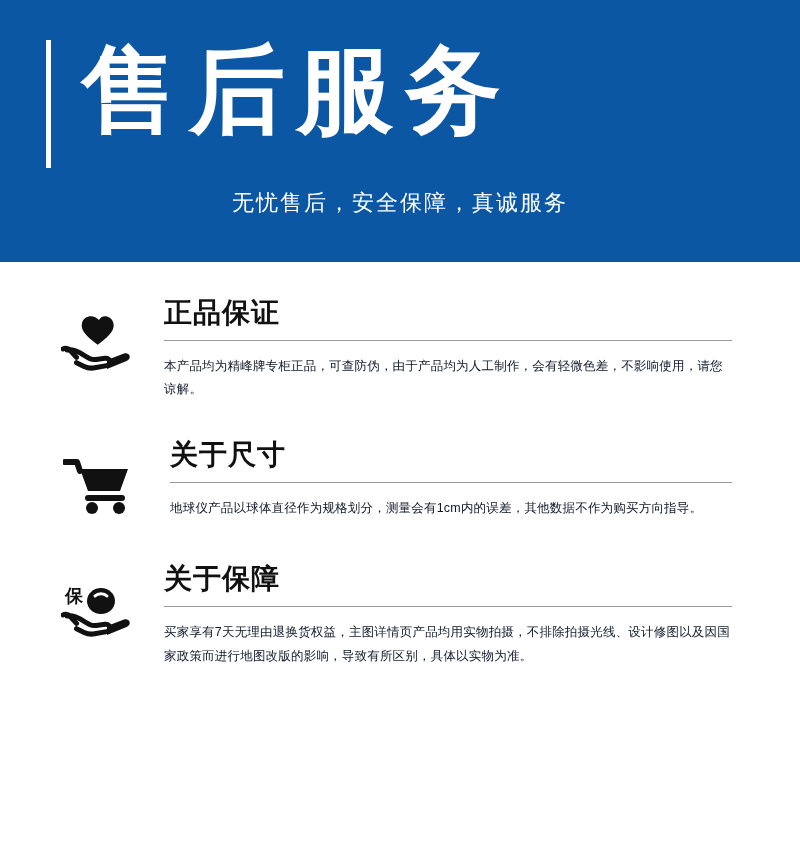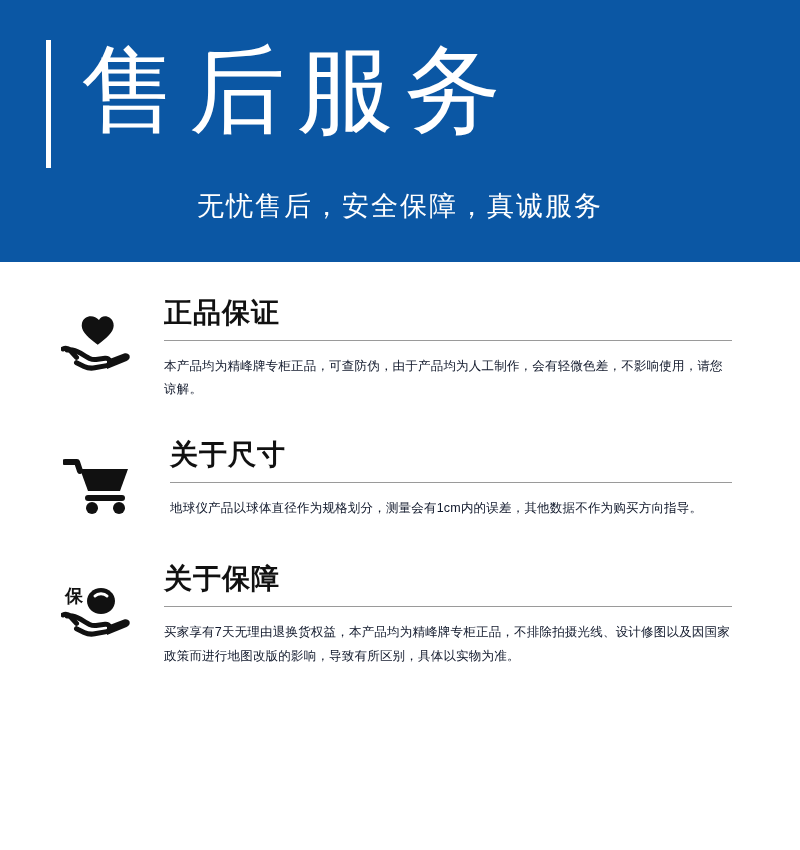--- a/index.html
+++ b/index.html
@@ -37,35 +37,35 @@
   .banner-rule {
     width: 5px;
     height: 128px;
     background: #ffffff;
     margin-right: 30px;
     flex: none;
   }
   .banner-title {
     color: #ffffff;
     font-size: 96px;
-    font-weight: normal;
+    font-weight: bold;
     line-height: 1.05;
     letter-spacing: 12px;
     white-space: nowrap;
     margin: 0;
     font-family: "DejaVu Sans", "Liberation Sans", sans-serif;
   }
   .banner-sub {
     position: absolute;
     left: 0;
     right: 0;
     top: 188px;
     text-align: center;
     color: #ffffff;
-    font-size: 27px;
+    font-size: 22px;
     letter-spacing: 2px;
     font-weight: normal;
   }
 
   
   .items {
     position: relative;
     padding: 18px 0 0 0;
   }
   .item {
@@ -171,18 +171,18 @@
           <path d="M40 8c8 0 14 6 14 13s-6 13-14 13-14-6-14-13S32 8 40 8z" fill="#111"></path>
           <path d="M34 16c3-3 9-3 12 0" fill="none" stroke="#fff" stroke-width="3" stroke-linecap="round"></path>
           <path d="M6 36c4-1 9 .4 13.5 3.2 3 1.9 6 3.8 9 5.2 2.2 1 4.4 1.4 6.6 1.1l9-1.2c2.2-.3 4.4 1 4.8 3 .4 2-1 3.9-3.2 4.3l-12 2.2c-3.6.7-7.3.2-10.6-1.4l-7.6-3.7" fill="none" stroke="#111" stroke-width="5" stroke-linecap="round" stroke-linejoin="round"></path>
           <path d="M2 35c3-1.5 5.5-.4 7.5 1.8l6 6.6" fill="none" stroke="#111" stroke-width="5" stroke-linecap="round"></path>
           <path d="M46 46l17-6.5c2.4-.9 4.9.2 5.6 2.3.7 2.1-.7 4.3-3 5.3L46 55" fill="#111"></path>
         </svg>
       </div>
       <div class="item-body">
         <h2 class="item-title">关于保障</h2>
         <div class="item-rule"></div>
-        <p class="item-desc">买家享有7天无理由退换货权益，本产品均为精峰牌专柜正品，不排除拍摄光线、设计修图以及因国家政策而进行地图改版的影响，导致有所区别，具体以实物为准。</p>
+        <p class="item-desc">买家享有7天无理由退换货权益，主图详情页产品均用实物拍摄，不排除拍摄光线、设计修图以及因国家政策而进行地图改版的影响，导致有所区别，具体以实物为准。</p>
       </div>
     </div>
 
   </div>
 </div>
 
 </body></html>

